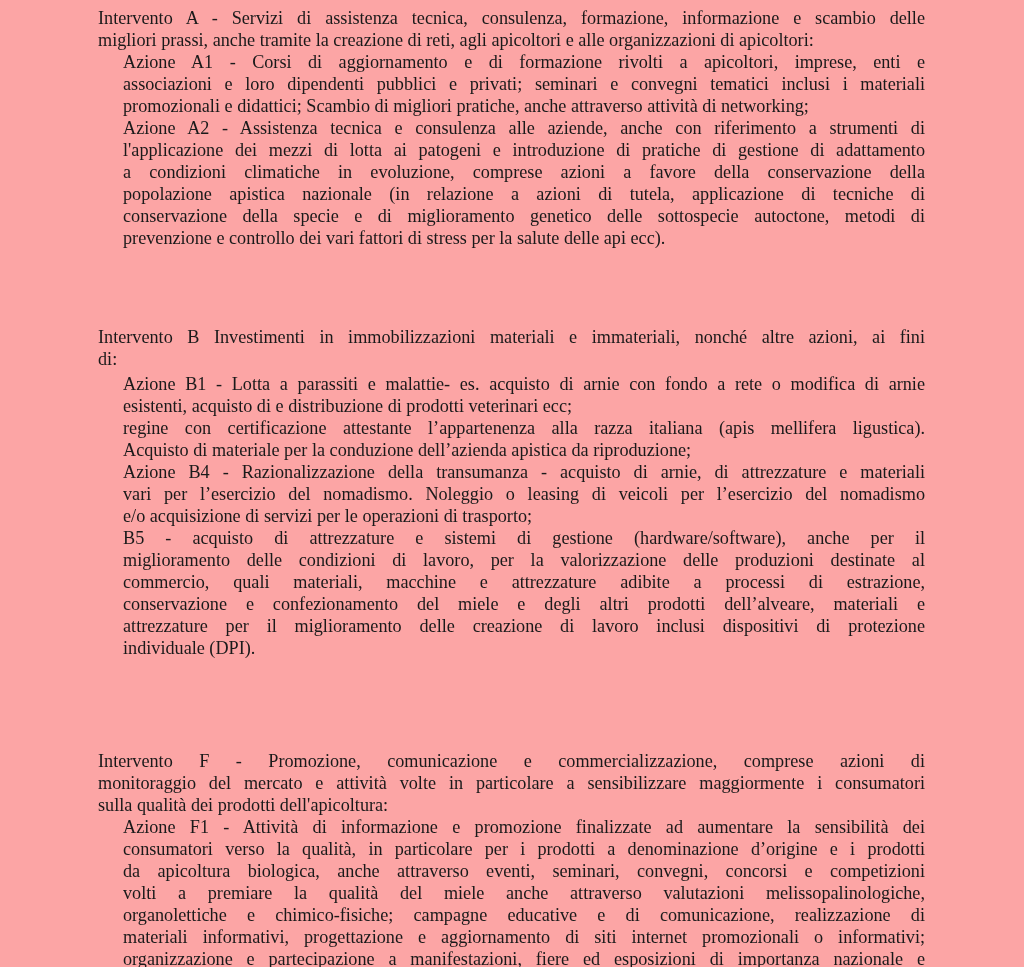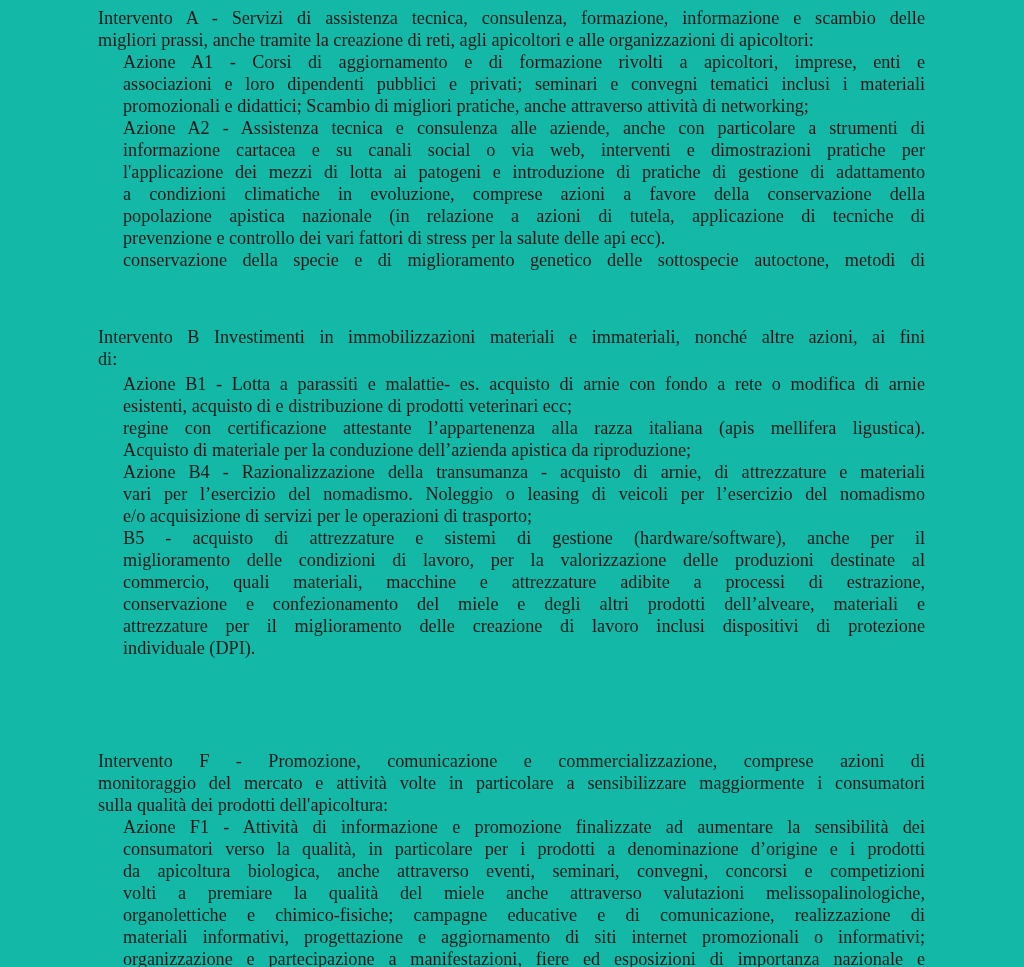--- a/index.html
+++ b/index.html
@@ -1,19 +1,19 @@
 <!DOCTYPE html>
 <html><head>
 <meta charset="utf-8">
 <style>
   html, body { margin: 0; padding: 0; background: #ffffff; }
   body { width: 1024px; height: 967px; overflow: hidden; position: relative; }
   .page {
     position: absolute; left: 0; top: 0; width: 1024px; height: 967px;
-    background: #14b8a6;
+    background: #fca5a5;
     font-family: "Liberation Serif", "DejaVu Serif", serif;
     font-size: 18.2px; color: #1a1a1a;
   }
   .section { position: absolute; left: 98px; width: 827px; }
   .line {
     display: block; height: 22px; line-height: 22px; white-space: nowrap;
     text-align: justify; text-align-last: justify; overflow: hidden;
   }
   .line.last { text-align-last: left; }
   .indent { margin-left: 25px; }
@@ -25,27 +25,26 @@
 
   <div class="section" style="top:7px;">
     <span class="line">Intervento A - Servizi di assistenza tecnica, consulenza, formazione, informazione e scambio delle</span>
     <span class="line last">migliori prassi, anche tramite la creazione di reti, agli apicoltori e alle organizzazioni di apicoltori:</span>
     <div class="indent">
       <span class="line">Azione A1 - Corsi di aggiornamento e di formazione rivolti a apicoltori, imprese, enti e</span>
       <span class="line">associazioni e loro dipendenti pubblici e privati; seminari e convegni tematici inclusi i materiali</span>
       <span class="line last">promozionali e didattici; Scambio di migliori pratiche, anche attraverso attività di networking;</span>
     </div>
     <div class="indent">
-      <span class="line">Azione A2 - Assistenza tecnica e consulenza alle aziende, anche con particolare a strumenti di</span>
-      <span class="line">informazione cartacea  e su canali social o via web, interventi e dimostrazioni pratiche per</span>
+      <span class="line">Azione A2 - Assistenza tecnica e consulenza alle aziende, anche con riferimento a strumenti di</span>
       <span class="line">l'applicazione dei mezzi di lotta ai patogeni e introduzione di pratiche di gestione di adattamento</span>
       <span class="line">a condizioni climatiche in evoluzione, comprese azioni a favore della conservazione della</span>
       <span class="line">popolazione apistica nazionale (in relazione a azioni di tutela, applicazione di tecniche di</span>
+      <span class="line">conservazione della specie e di  miglioramento genetico delle sottospecie autoctone, metodi di</span>
       <span class="line last">prevenzione e controllo dei vari fattori di stress per la salute delle api ecc).</span>
-      <span class="line">conservazione della specie e di  miglioramento genetico delle sottospecie autoctone, metodi di</span>
     </div>
   </div>
 
   <div class="section" style="top:326px;">
     <span class="line">Intervento B Investimenti in immobilizzazioni materiali e immateriali, nonché altre azioni, ai fini</span>
     <span class="line last">di:</span>
     <div class="indent" style="margin-top:3px;">
       <span class="line">Azione B1 - Lotta a parassiti e malattie- es. acquisto di arnie con fondo a rete o modifica di arnie</span>
       <span class="line last">esistenti, acquisto di e distribuzione di prodotti veterinari ecc;</span>
     </div>

